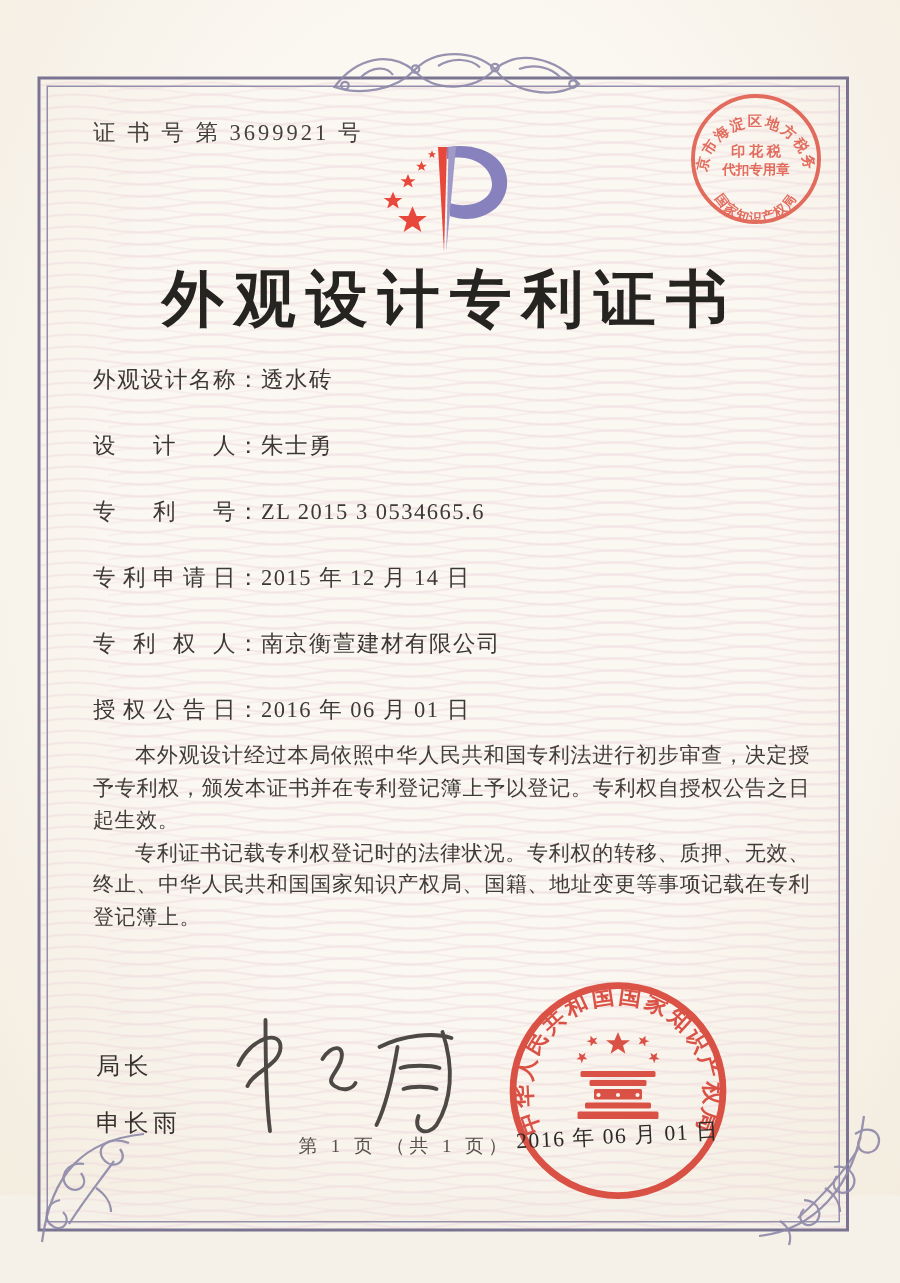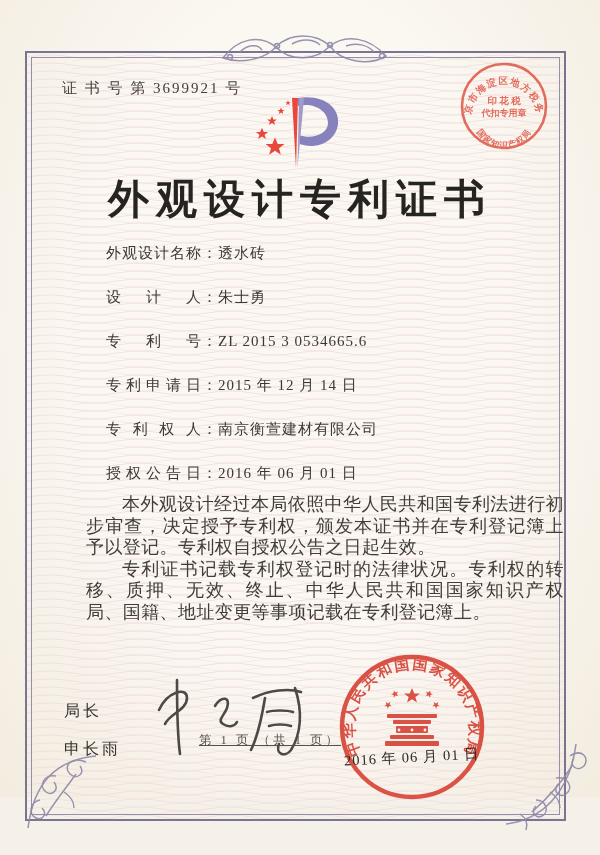--- a/index.html
+++ b/index.html
@@ -24,43 +24,43 @@
   .ornament{position:absolute;pointer-events:none;}
   .cert-no{
     position:absolute;left:62px;top:79px;
     font-size:15px;letter-spacing:2px;color:#44403c;
   }
   .logo{position:absolute;left:240px;top:92px;width:110px;height:82px;}
   .title{
     position:absolute;left:0;top:172px;width:600px;text-align:center;
     font-size:41px;font-weight:bold;letter-spacing:7px;color:#262421;
   }
-  .fields{position:absolute;left:62px;top:244px;width:480px;margin-left:44px;}
+  .fields{position:absolute;left:62px;top:244px;width:480px;}
   .field-row{height:44px;font-size:15px;color:#3c3833;letter-spacing:1px;white-space:nowrap;}
   .field-label{
     display:inline-block;width:96px;
     text-align:justify;text-align-last:justify;
     vertical-align:top;
   }
   .field-colon{display:inline-block;}
   .field-value{display:inline-block;}
   .body-text{
     position:absolute;left:62px;top:494px;width:478px;
-    font-size:18px;line-height:21.6px;color:#403c37;
-    text-align:justify;letter-spacing:.4px;margin-left:24px;
+    font-size:14px;line-height:21.6px;color:#403c37;
+    text-align:justify;letter-spacing:.4px;
   }
   .body-text p{margin:0;text-indent:2em;}
   .sign-block{position:absolute;left:64px;top:690px;font-size:16px;color:#36332f;letter-spacing:3px;}
   .sign-title{margin-bottom:17px;margin-top:11px;}
   .signature-svg{position:absolute;left:135px;top:668px;width:185px;height:100px;}
   .tax-stamp{position:absolute;left:458px;top:60px;width:92px;height:92px;opacity:.82;}
   .office-seal{position:absolute;left:337px;top:652px;width:150px;height:152px;}
   .footer{
-    position:absolute;left:0;top:732px;width:540px;text-align:center;
-    font-size:12.5px;letter-spacing:3px;color:#55504a;text-decoration:underline;
+    position:absolute;left:0;top:756px;width:540px;text-align:center;
+    font-size:12.5px;letter-spacing:3px;color:#55504a;
   }
 </style>
 </head>
 <body>
 
 <div class="paper">
 
   <svg class="guilloche">
     <defs>
       <pattern id="wv" width="90" height="8" patternUnits="userSpaceOnUse">

